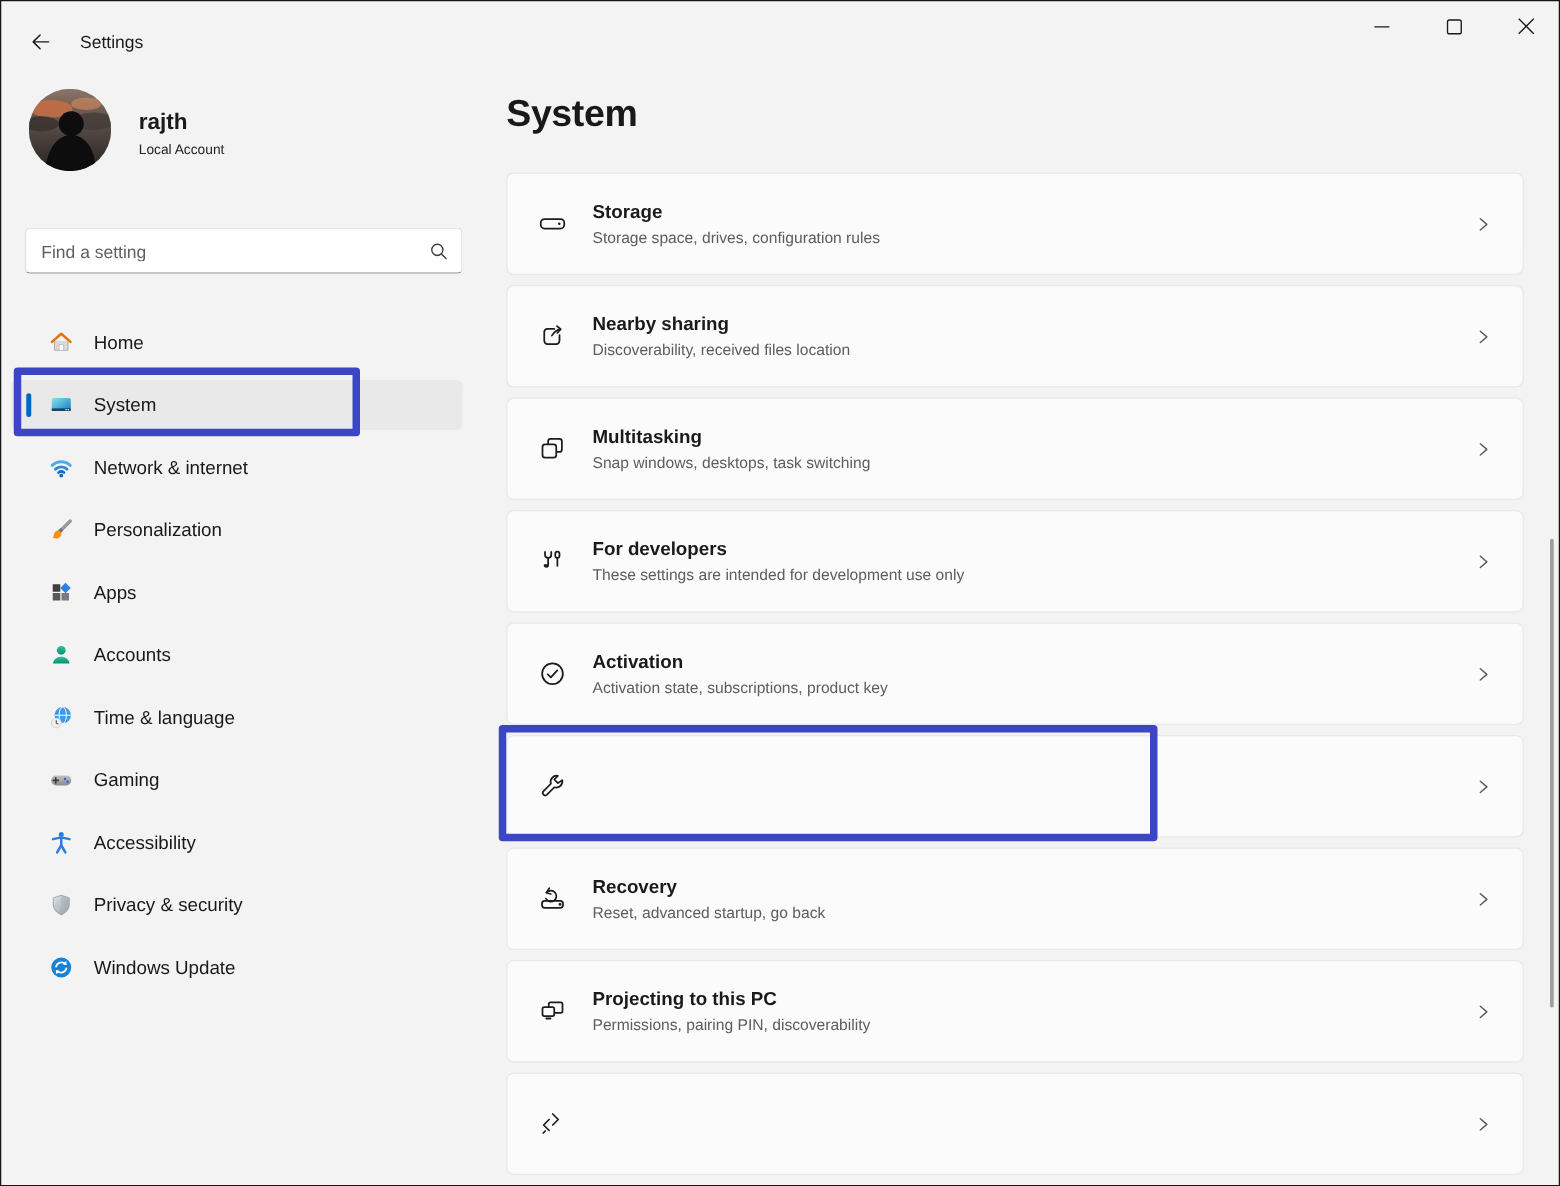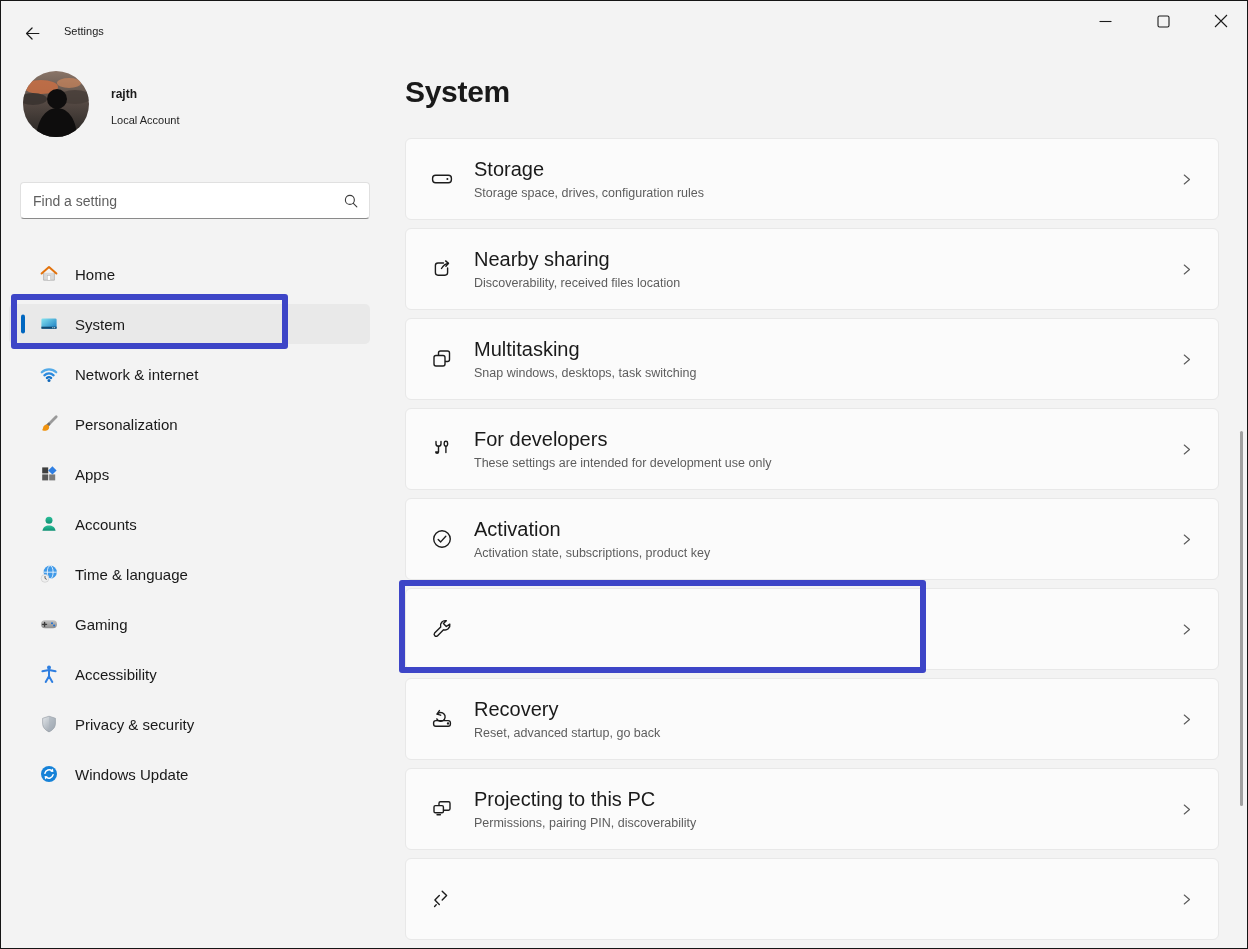--- a/index.html
+++ b/index.html
@@ -6,28 +6,28 @@
   html,body { width:1248px; height:949px; }
   body { font-family:"Liberation Sans","DejaVu Sans",sans-serif; background:#fff; }
   #app {
     position:relative; width:1248px; height:949px;
     background:#f3f3f3; border:1px solid #151515; overflow:hidden;
   }
 
   
   .back-btn { position:absolute; left:16px; top:17px; width:30px; height:30px;
     display:flex; align-items:center; justify-content:center; border-radius:4px; cursor:pointer; }
-  .titlebar-title { position:absolute; left:63px; top:24px; font-size:11px; color:#1a1a1a; }
+  .titlebar-title { position:absolute; left:63px; top:24px; font-size:14px; color:#1a1a1a; }
   .win-controls { position:absolute; left:1075px; top:0; width:174px; height:40px; display:flex; }
   .win-btn { width:58px; height:40px; display:flex; align-items:center; justify-content:center; }
 
   
   .avatar { position:absolute; left:22px; top:70px; width:66px; height:66px;
     border-radius:50%; overflow:hidden; }
-  .user-name { position:absolute; left:110px; top:86px; font-size:12px; font-weight:700; color:#1a1a1a; }
+  .user-name { position:absolute; left:110px; top:86px; font-size:18px; font-weight:700; color:#1a1a1a; }
   .user-type { position:absolute; left:110px; top:113px; font-size:11px; color:#242424; }
 
   .searchbox { position:absolute; left:19px; top:181px; width:350px; height:37px;
     background:#ffffff; border:1px solid #e0e0e0; border-bottom:1px solid #8a8a8a;
     border-radius:4px; display:flex; align-items:center; padding:0 10px 0 12px; }
   .searchbox input { flex:1; border:none; outline:none; font-size:14px; color:#1a1a1a;
     font-family:inherit; background:transparent; }
   .searchbox input::placeholder { color:#5f5f5f; opacity:1; }
 
   .nav { position:absolute; left:8px; top:253px; width:361px; }
@@ -46,21 +46,21 @@
   .ann-troubleshoot { left:398px; top:579px; width:527px; height:93px; }
 
   
   .page-title { position:absolute; left:404px; top:74px; font-size:30px; font-weight:700;
     letter-spacing:-0.3px; color:#191919; }
   .cards { position:absolute; left:404px; top:137px; width:814px; }
   .card { height:82px; margin-bottom:8px; background:#fbfbfb; border:1px solid #e8e8e8;
     border-radius:6px; display:flex; align-items:center; padding:0 24px; cursor:pointer; }
   .card-icon { width:24px; height:24px; flex:0 0 24px; display:flex; }
   .card-text { margin-left:20px; display:flex; flex-direction:column; }
-  .card-title { font-size:20px; color:#1a1a1a; }
+  .card-title { font-size:15px; color:#1a1a1a;font-weight:bold; }
   .card-sub { font-size:12.5px; color:#5d5d5d; margin-top:5px; }
   .card-chevron { margin-left:auto; display:flex; }
   .card.partial { height:40px; margin-bottom:0; }
 
   .scroll-thumb { position:absolute; left:1239px; top:430px; width:3px; height:375px;
     background:#a0a0a0; border-radius:2px; cursor:pointer; }
 
   svg { display:block; }
 </style>
 </head>

